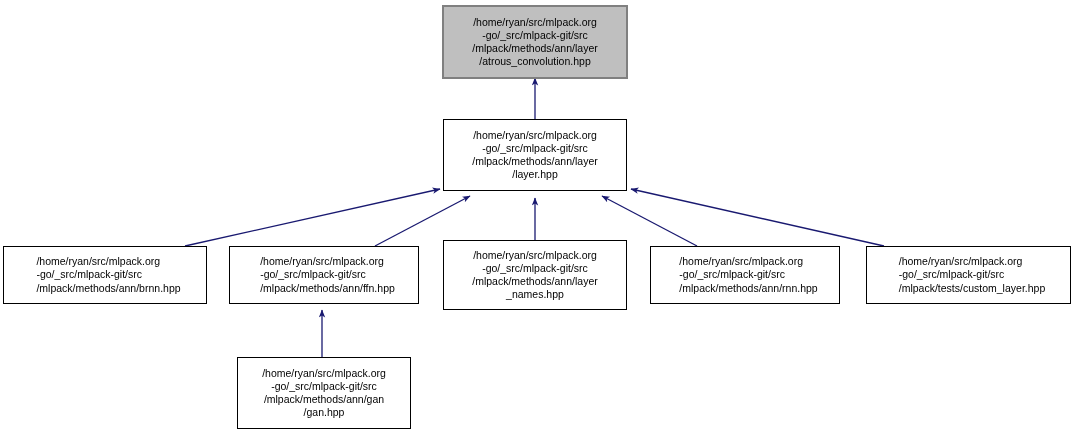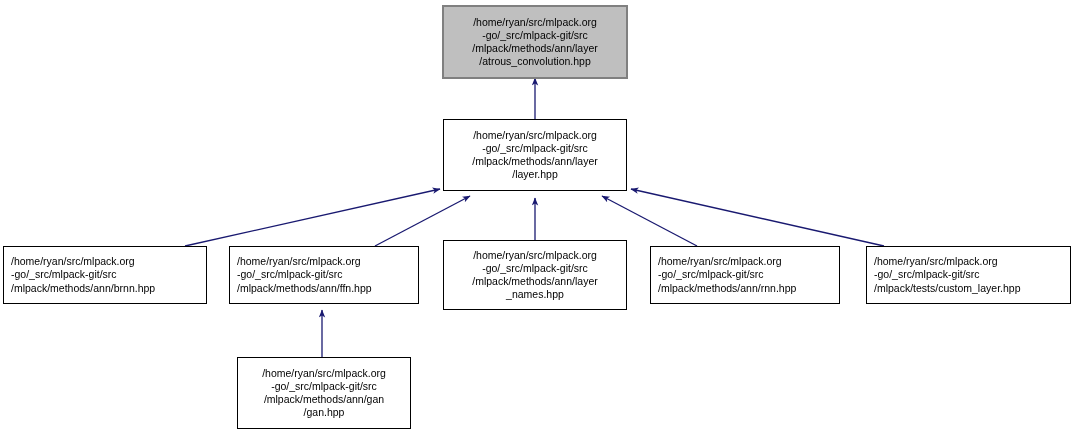--- a/index.html
+++ b/index.html
@@ -25,20 +25,21 @@
   }
   .node {
     position: absolute;
     box-sizing: border-box;
     background: #ffffff;
     border: 1px solid #000000;
     display: flex;
     flex-direction: column;
     justify-content: center;
     z-index: 2;
+    align-items: center;
   }
   .node.highlight {
     background: #bfbfbf;
     border: 1px solid #808080;
     box-shadow: 0 0 0 1px #808080;
   }
   .node-label {
     font-size: 10.5px;
     line-height: 13.2px;
     color: #000000;

